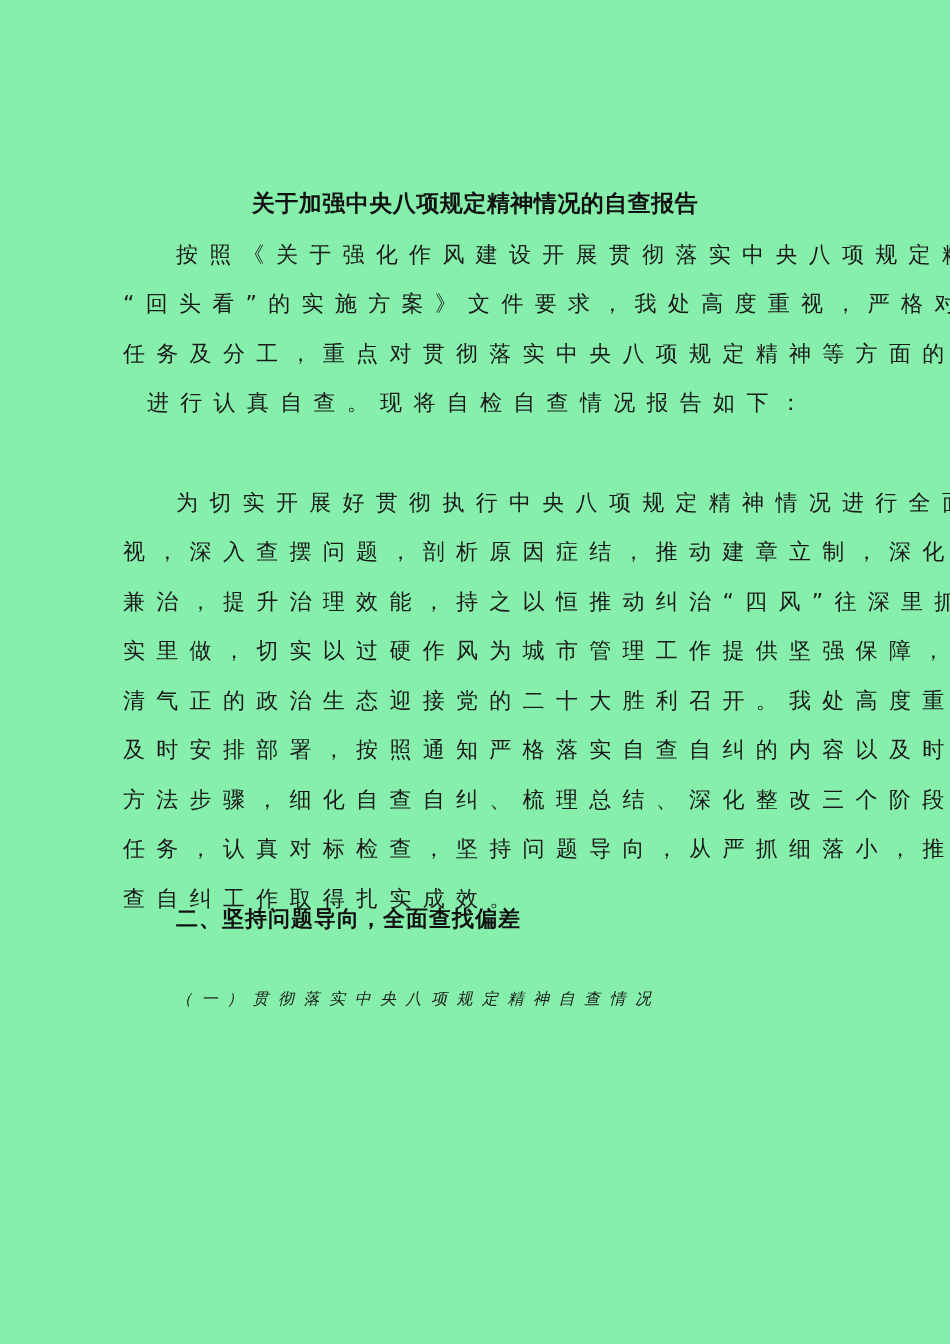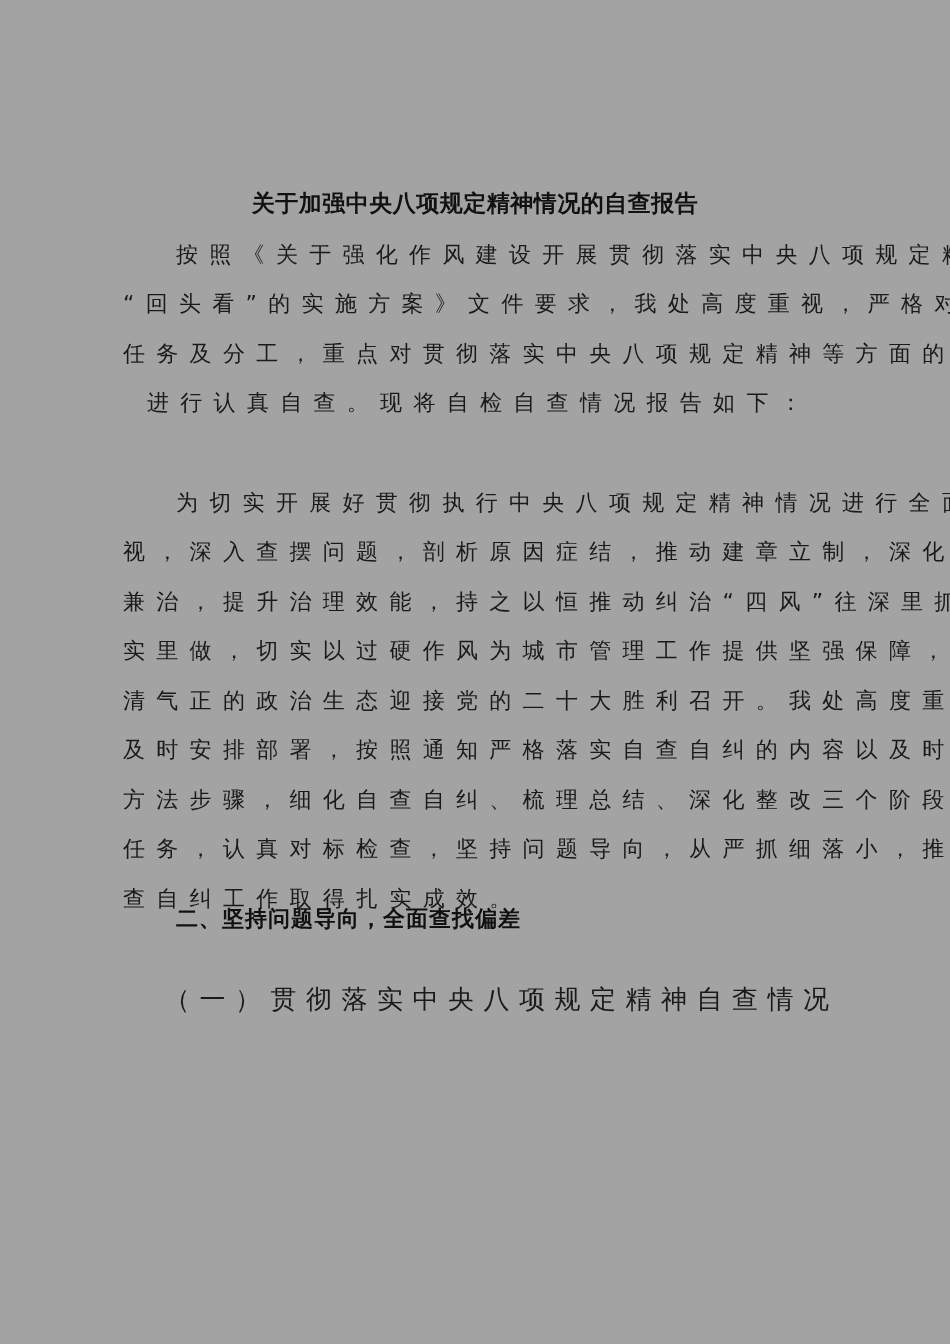--- a/index.html
+++ b/index.html
@@ -14,21 +14,21 @@
       overflow: hidden;
       font-family: "DejaVu Sans", "Liberation Sans", sans-serif;
       color: #111111;
     }
     .page {
       position: absolute;
       left: 0;
       top: 0;
       width: 950px;
       height: 1344px;
-      background: #a3a3a3;
+      background: #86efac;
     }
     .title {
       position: absolute;
       left: 0;
       width: 950px;
       top: 186px;
       text-align: center;
       font-size: 23px;
       font-weight: bold;
       line-height: 34px;
@@ -53,26 +53,27 @@
       left: 176px;
       font-size: 22px;
       font-weight: bold;
       line-height: 34px;
       white-space: nowrap;
       letter-spacing: 1px;
       color: #111111;
     }
     .subheading {
       position: absolute;
-      left: 164px;
-      font-size: 26px;
+      left: 176px;
+      font-size: 16px;
       line-height: 34px;
       white-space: nowrap;
       letter-spacing: 9.5px;
       color: #1a1a1a;
+      font-style: italic;
     }
   </style>
 </head>
 <body>
 
 <div class="page">
 
   <div class="title">关于加强中央八项规定精神情况的自查报告</div>
 
   <div>

